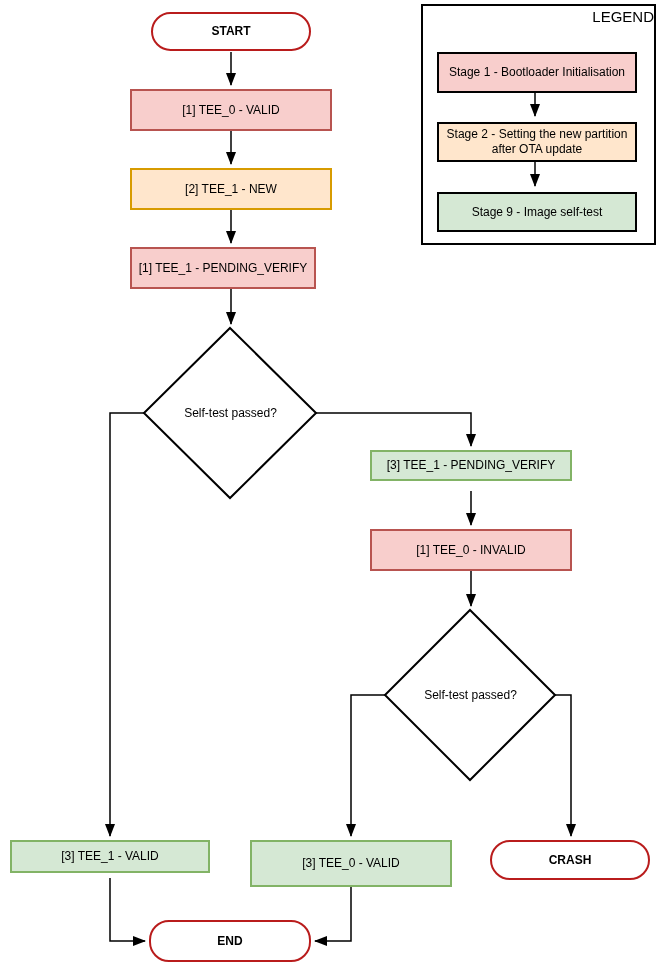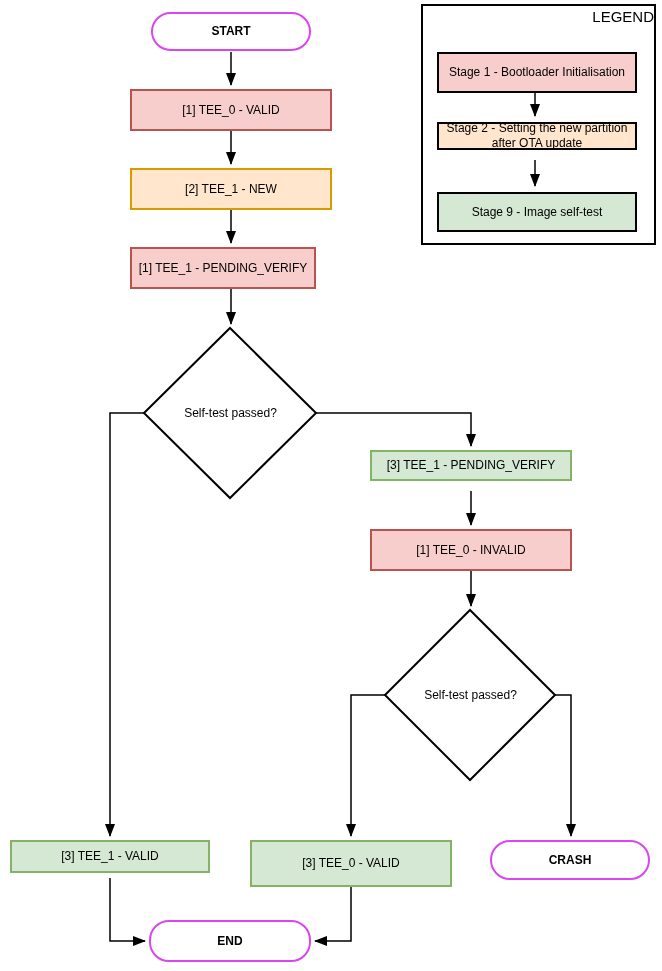--- a/index.html
+++ b/index.html
@@ -28,21 +28,21 @@
     text-align: center;
     font-size: 12px;
     line-height: 1.2;
     padding: 2px 4px;
   }
   .stage-red    { background: #f8cecc; border: 2px solid #b85450; }
   .stage-orange { background: #ffe6cc; border: 2px solid #d79b00; }
   .stage-green  { background: #d5e8d4; border: 2px solid #82b366; }
   .terminal {
     background: #ffffff;
-    border: 2px solid #d946ef;
+    border: 2px solid #b91c1c;
     border-radius: 20px;
     font-weight: bold;
   }
   .decision-label {
     position: absolute;
     z-index: 2;
     display: flex;
     align-items: center;
     justify-content: center;
     font-size: 12px;
@@ -72,21 +72,21 @@
     border: 2px solid #000000;
     display: flex;
     align-items: center;
     justify-content: center;
     text-align: center;
     font-size: 12px;
     line-height: 1.25;
     padding: 1px 6px;
   }
   .legend-item-1 { top: 46px;  height: 41px; background: #f8cecc; }
-  .legend-item-2 { top: 116px; height: 28px; background: #ffe6cc; }
+  .legend-item-2 { top: 116px; height: 40px; background: #ffe6cc; }
   .legend-item-3 { top: 186px; height: 40px; background: #d5e8d4; }
 </style>
 </head>
 <body>
 
 <div class="canvas">
 
   <svg class="wires" viewBox="0 0 662 971" xmlns="http://www.w3.org/2000/svg">
     <defs>
       <marker id="arrow" markerUnits="userSpaceOnUse" markerWidth="14" markerHeight="12" refX="12" refY="5" orient="auto">

